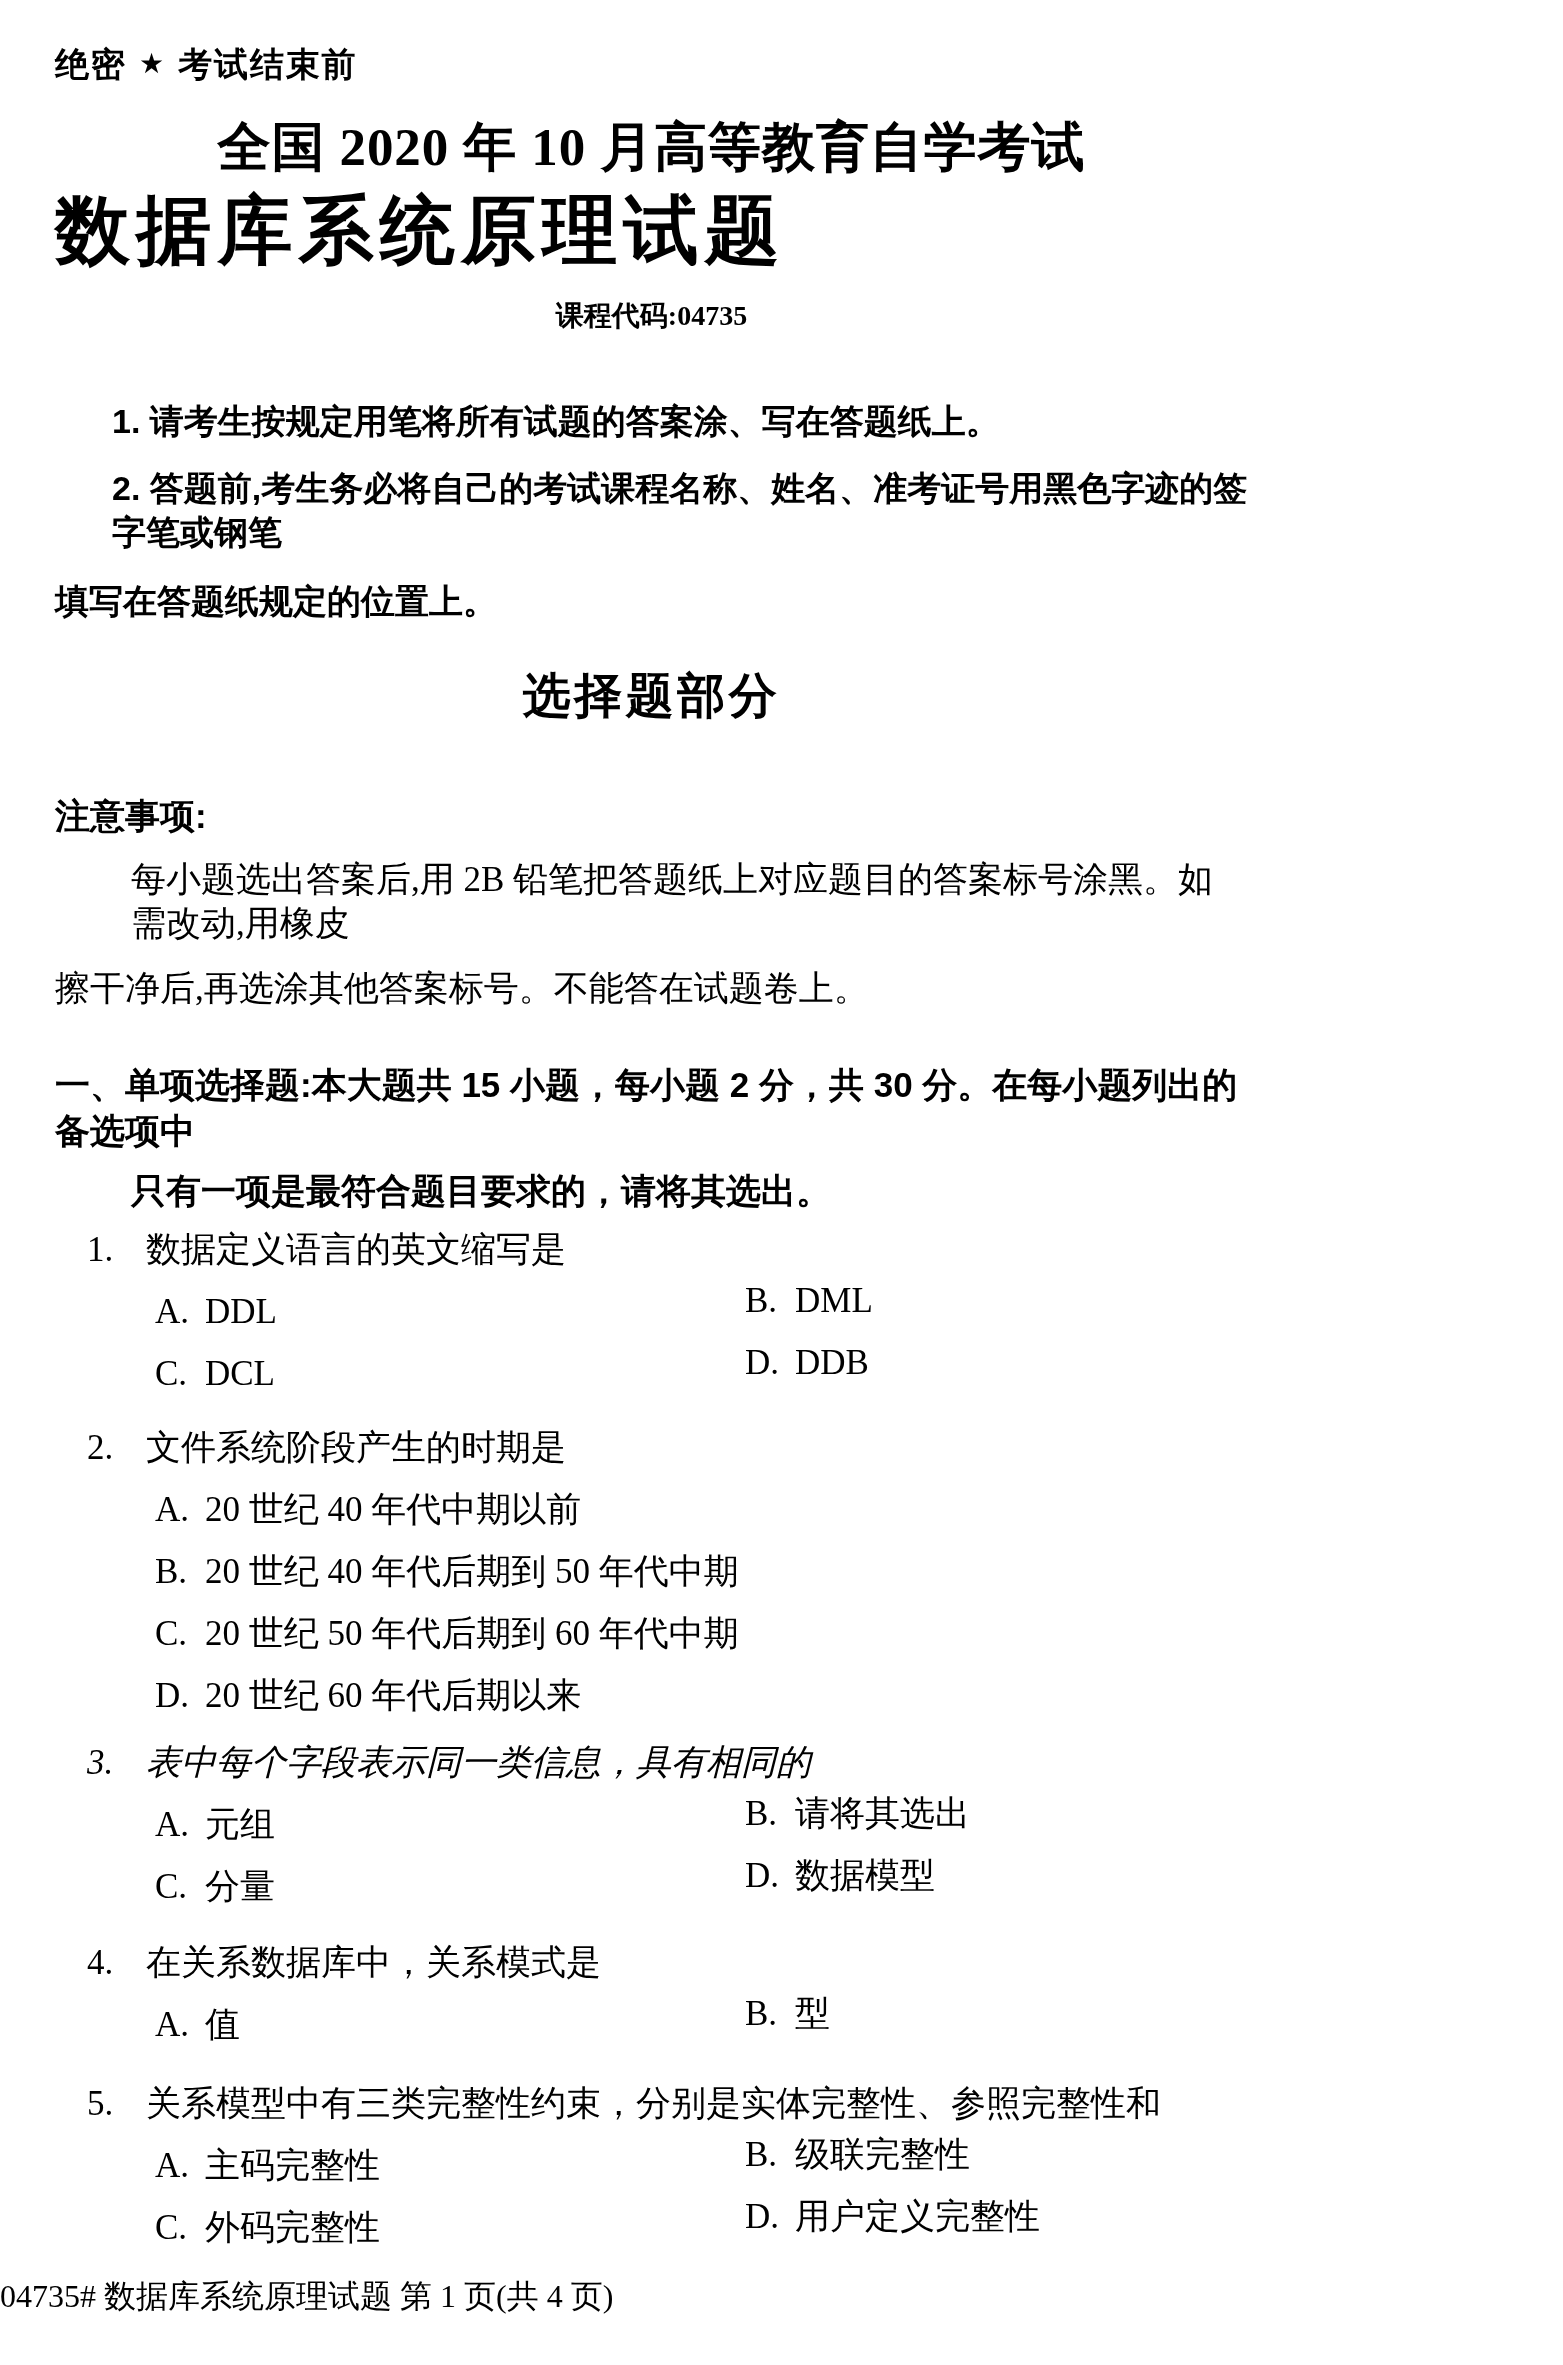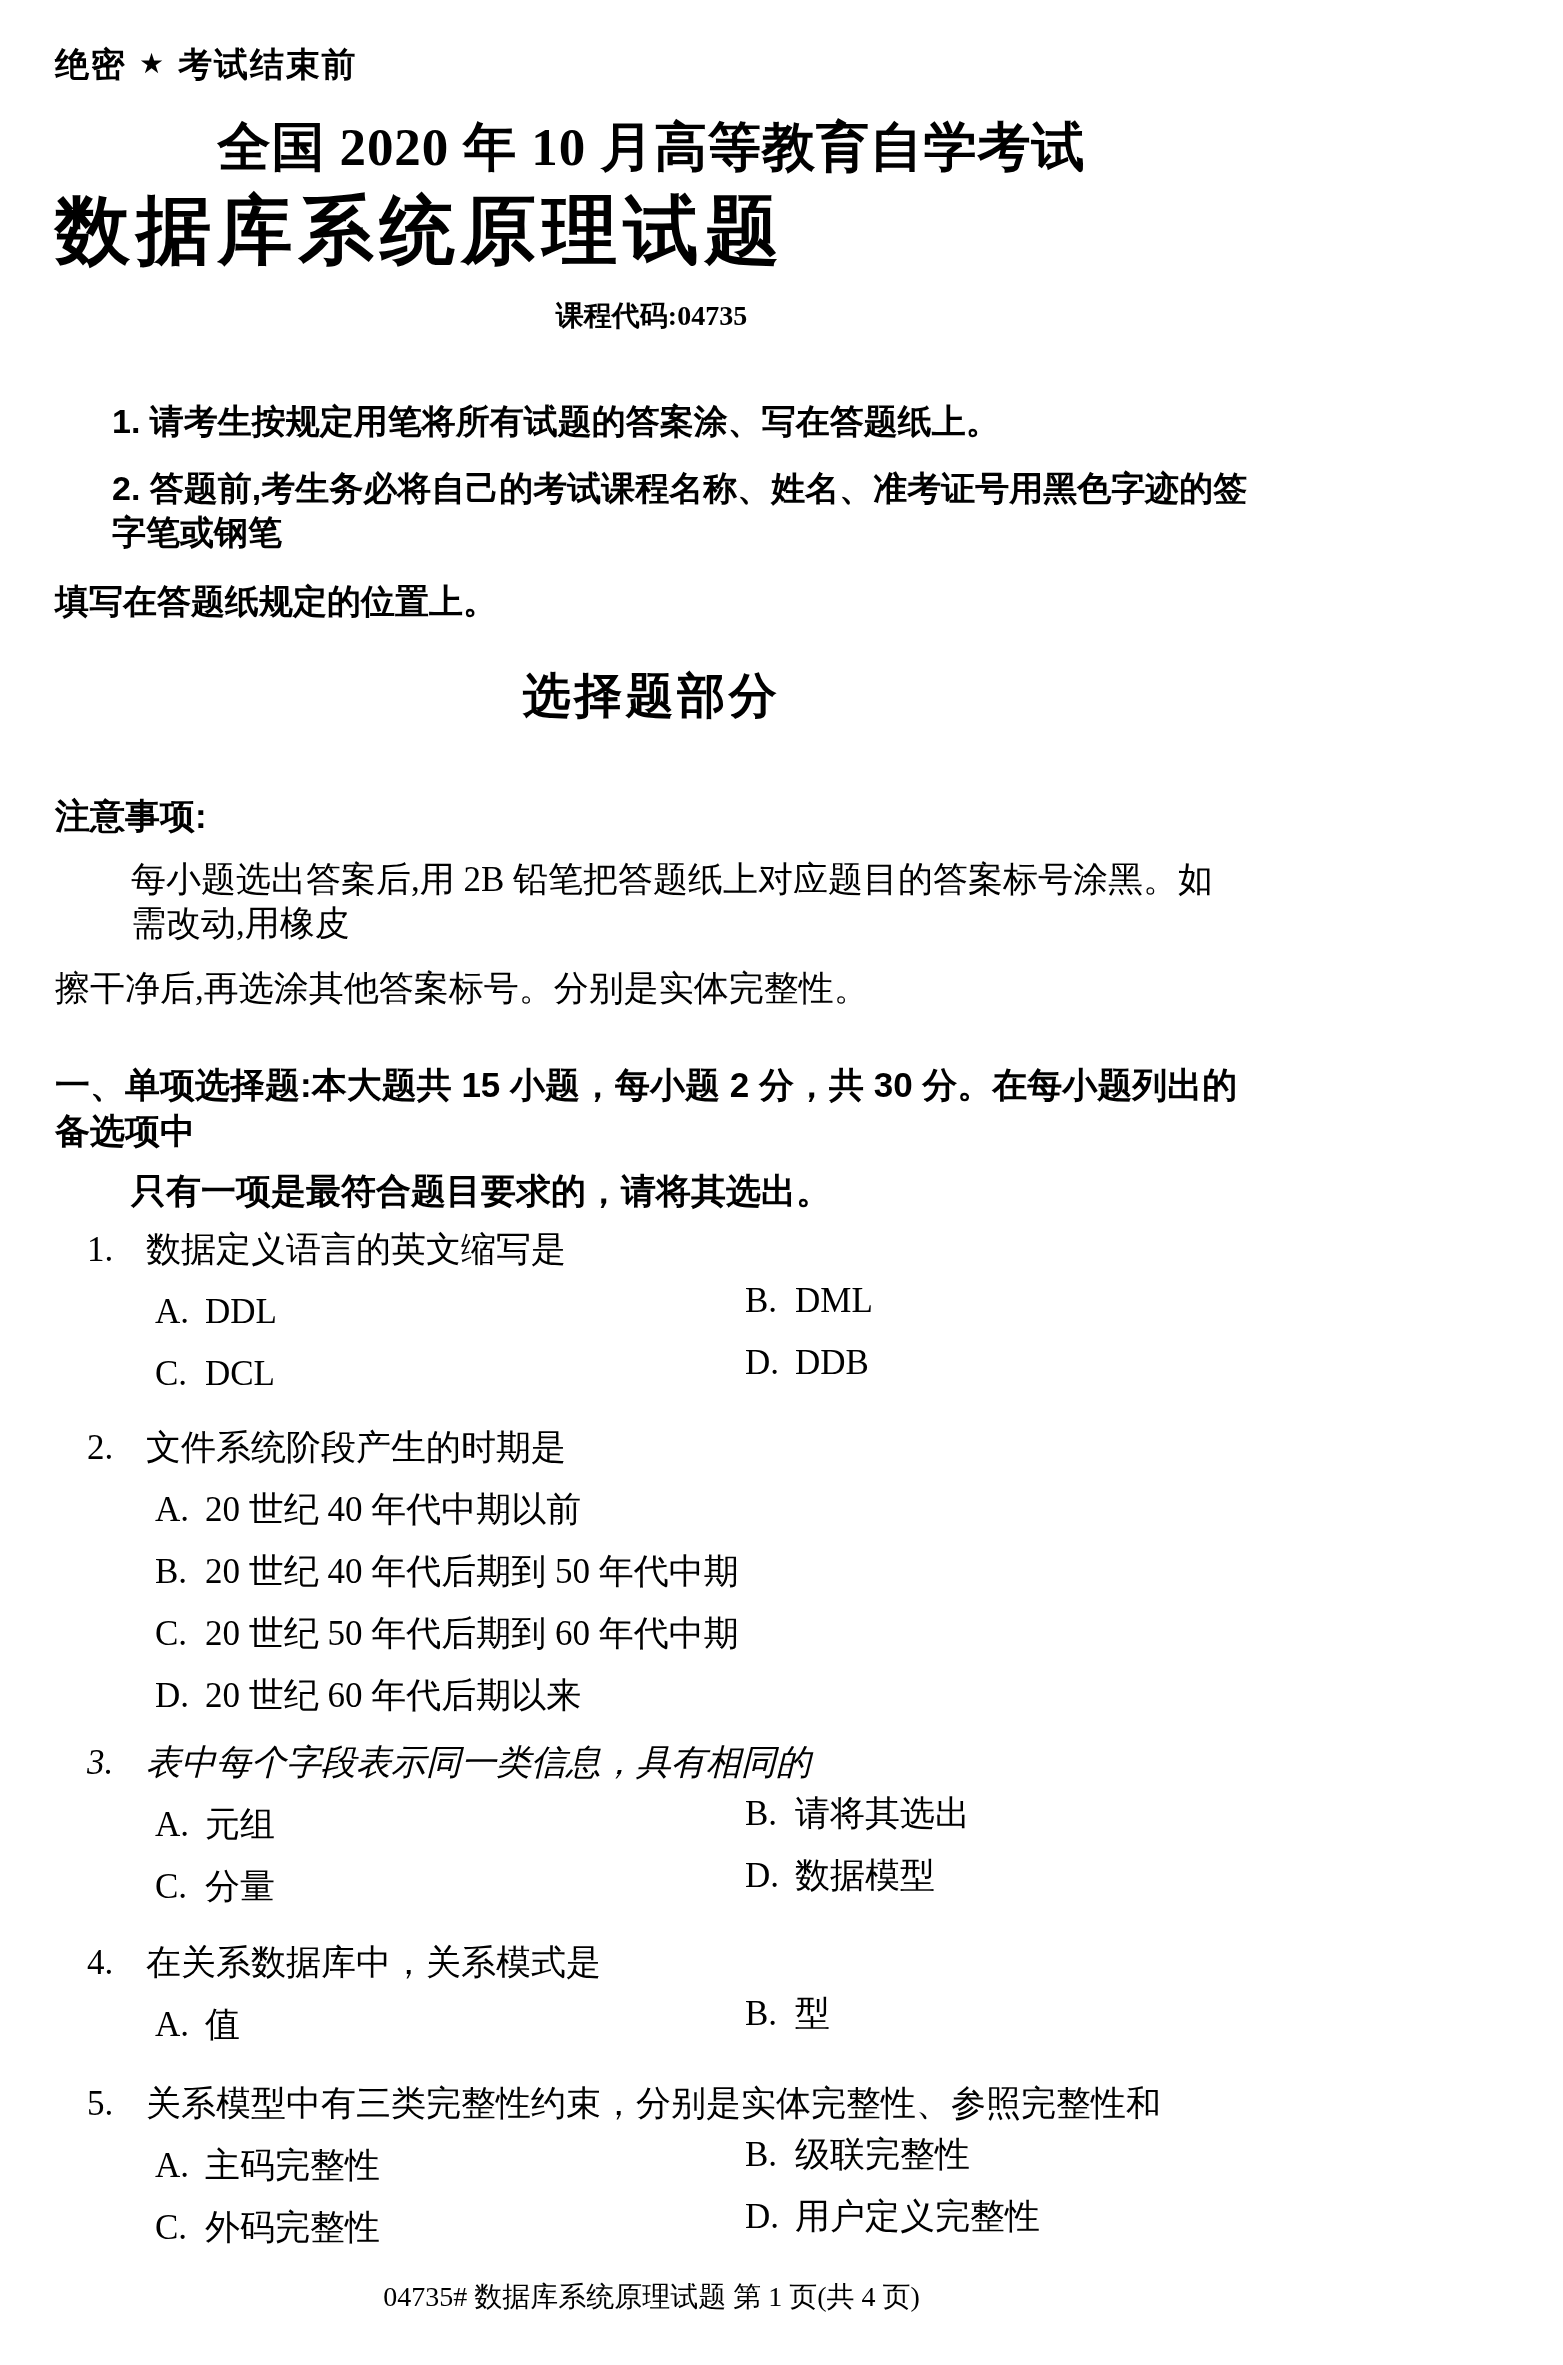--- a/index.html
+++ b/index.html
@@ -138,22 +138,21 @@
   .col-right { }
   .raised { transform: translateY(-11.5px); }
   .one-col .opt { margin-left: 100px; }
 
   
   .footer {
     position: absolute;
     left: 0;
     right: 0;
     bottom: 51px;
-    text-align: center;
-    font-size: 28px;
+    font-size: 32px;
     line-height: 37px;
   }
 </style>
 </head>
 <body>
 
 <div class="page">
 
   <div class="secret-line">
     <span>绝密</span><span class="star">★</span><span>考试结束前</span>
@@ -164,21 +163,21 @@
   <div class="course-code">课程代码:04735</div>
 
   <div class="inst inst-1">1. 请考生按规定用笔将所有试题的答案涂、写在答题纸上。</div>
   <div class="inst inst-2">2. 答题前,考生务必将自己的考试课程名称、姓名、准考证号用黑色字迹的签字笔或钢笔</div>
   <div class="inst inst-3">填写在答题纸规定的位置上。</div>
 
   <div class="section-title">选择题部分</div>
 
   <div class="notice-label">注意事项:</div>
   <div class="notice-line notice-1">每小题选出答案后,用 2B 铅笔把答题纸上对应题目的答案标号涂黑。如需改动,用橡皮</div>
-  <div class="notice-line notice-2">擦干净后,再选涂其他答案标号。分别是实体完整性。</div>
+  <div class="notice-line notice-2">擦干净后,再选涂其他答案标号。不能答在试题卷上。</div>
 
   <div class="part-heading">
     <div class="ph-line1">一、单项选择题:本大题共 15 小题，每小题 2 分，共 30 分。在每小题列出的备选项中</div>
     <div class="ph-line2">只有一项是最符合题目要求的，请将其选出。</div>
   </div>
 
   <div class="question q1">
     <div class="q-stem">
       <span class="q-num">1.</span><span class="q-text">数据定义语言的英文缩写是</span>
     </div>

